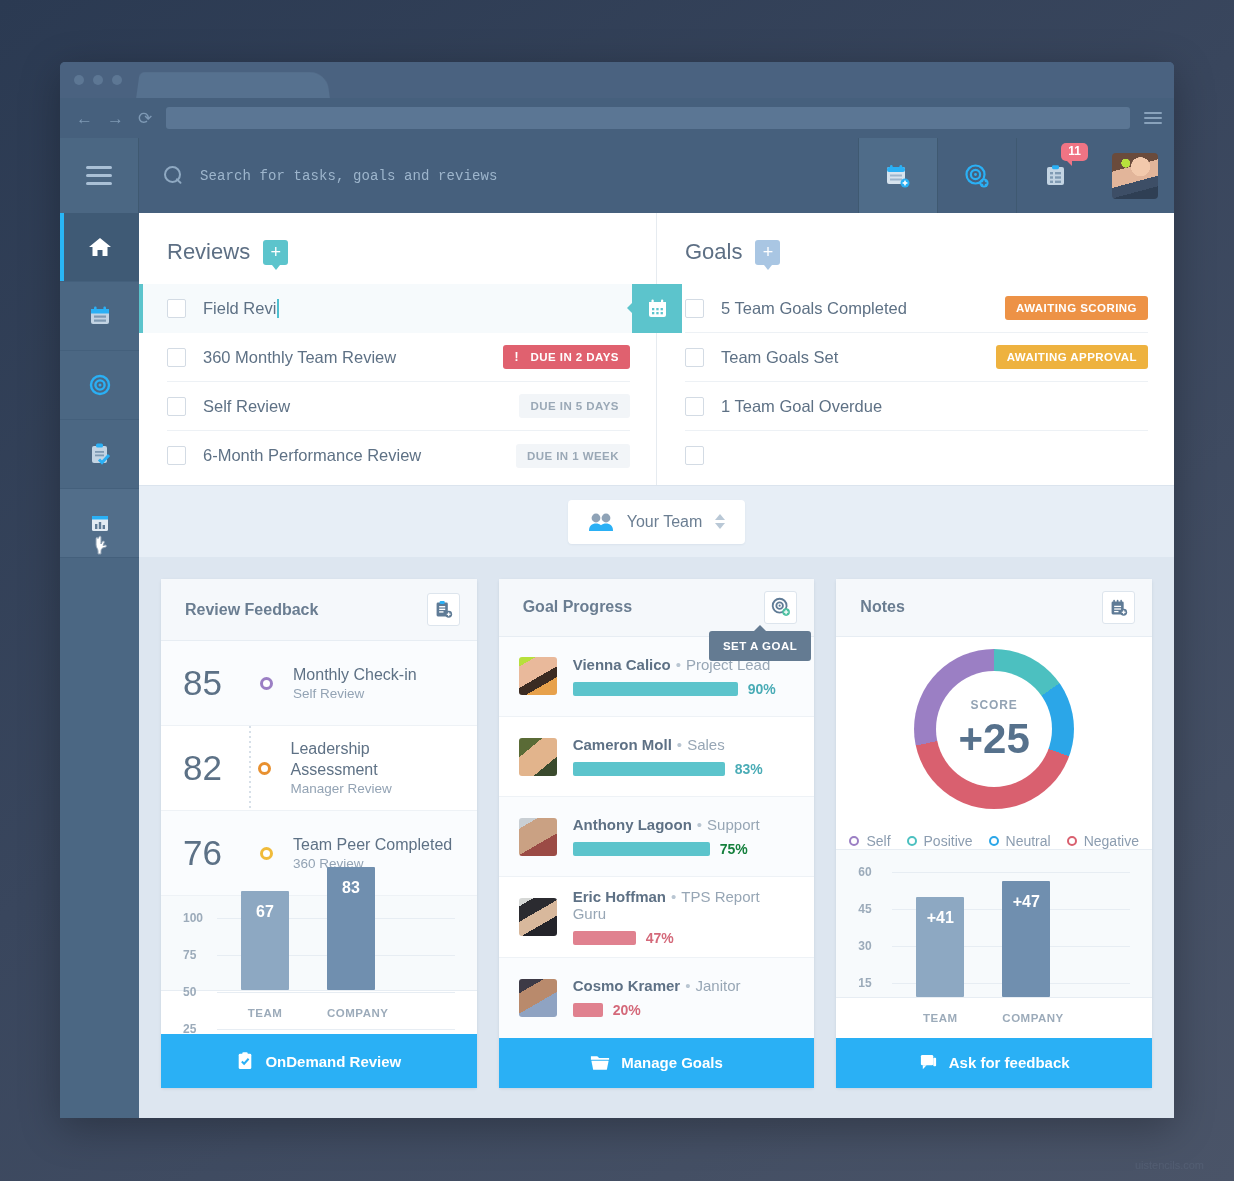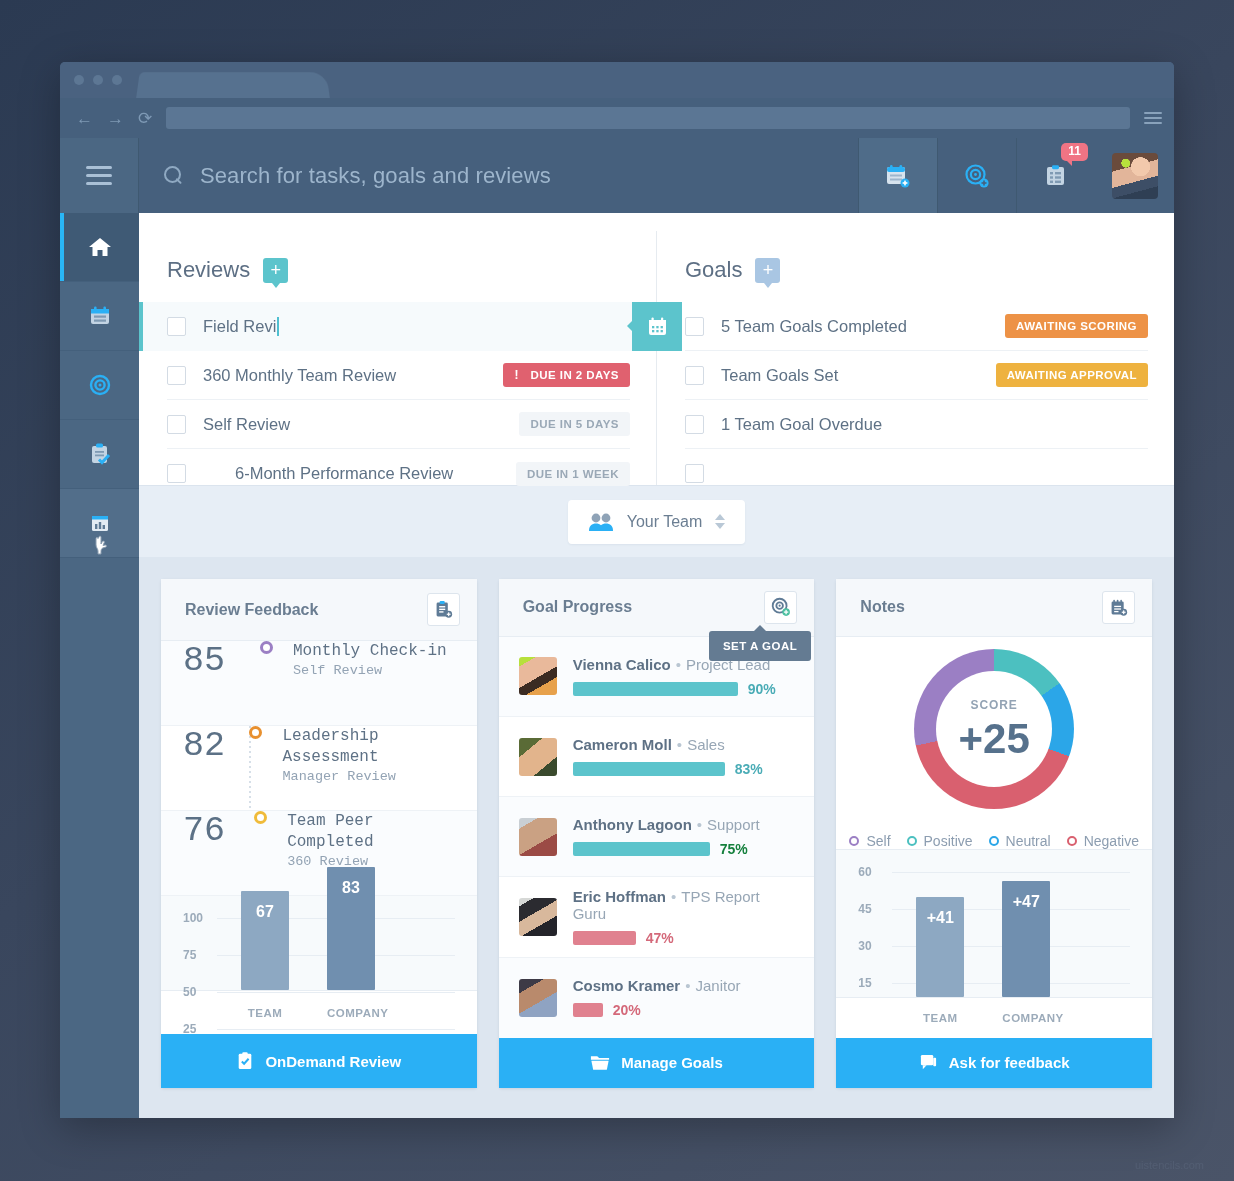--- a/index.html
+++ b/index.html
@@ -72,21 +72,21 @@
   .search-icon::before {
     content:""; position:absolute; width:13px;height:13px;border-radius:50%;
     border:2.4px solid #8fa9c2; left:0; top:0;
   }
   .search-icon::after {
     content:""; position:absolute; width:7px;height:2.4px;background:#8fa9c2;
     border-radius:2px; left:11px; top:14px; transform: rotate(42deg);
   }
   .search-input {
     background: transparent; border: 0; outline: none;
-    color: #9db5cc; font-size: 22px; font-family: Liberation Sans, sans-serif;
+    color: #9db5cc; font-size: 14px; font-family: Liberation Mono, monospace;
     width: 90%; letter-spacing: .1px;
   }
   .search-input::placeholder { color: #9db5cc; }
 
   .topicon {
     width: 79px; display: flex; align-items: center; justify-content: center;
     border-left: 1px solid #3f5971; position: relative; cursor: pointer;
   }
   .topicon.active { background: #4f6c89; }
   .badge {
@@ -118,21 +118,21 @@
   .side-item.active { background: #3f5a75; }
   .side-item.active::before {
     content:""; position: absolute; left:0; top:0; bottom:0; width: 4px; background:#29b6f6;
   }
   .side-item.highlight { background: #526e8a; }
 
   .content { flex: 1; background: #fff; position: relative; }
 
   
   .panels { display: flex; height: 272px; }
-  .panel { flex: 1; padding: 26px 26px 0 28px; position: relative; margin-top: 18px; }
+  .panel { flex: 1; padding: 26px 26px 0 28px; position: relative; }
   .panel.left { border-right: 1px solid #e6ebf0; }
   .panel-head { display: flex; align-items: center; gap: 13px; margin-bottom: 19px; }
   .panel-title { font-size: 22px; color: #5d6f84; font-weight: normal; }
   .plus-btn {
     width: 25px; height: 25px; border-radius: 3px; position: relative;
     display:flex; align-items:center;justify-content:center;
     color:#fff; font-size:17px; line-height:0; cursor: pointer;
   }
   .plus-btn::after {
     content:""; position:absolute; left:9px; bottom:-5px;
@@ -140,21 +140,21 @@
     border-top:5px solid currentColor;
   }
   .plus-btn.teal { background:#5cc4cc; } .plus-btn.teal::after{ color:#5cc4cc; }
   .plus-btn.blue { background:#a9c6e3; } .plus-btn.blue::after{ color:#a9c6e3; }
   .plus-glyph { position:relative; z-index:2; font-size: 18px; font-weight: 300; }
 
   .row {
     height: 49px; display: flex; align-items: center;
     border-bottom: 1px solid #edf1f5; position: relative;
   }
-  .row:last-child { border-bottom: 0; gap: 32px; }
+  .row:last-child { border-bottom: 0; }
   .row.editing {
     background: #f6fafc; border-bottom: 0;
     margin-left: -28px; padding-left: 28px; margin-right: -26px;
   }
   .row.editing::before {
     content:""; position:absolute; left:0; top:0;bottom:0;width:4px;background:#5cc4cc;
   }
   .cb {
     width: 19px; height: 19px; border: 1.6px solid #d3dbe4; border-radius: 2px;
     background: #fff; flex: none; margin-right: 17px; cursor: pointer;
@@ -224,22 +224,22 @@
     letter-spacing:.5px; padding: 9px 14px; border-radius:3px; white-space:nowrap;
   }
   .tooltip::before {
     content:""; position:absolute; left:50%; margin-left:-6px; top:-6px;
     border-left:6px solid transparent;border-right:6px solid transparent;
     border-bottom:6px solid #647b92;
   }
 
   
   .fb-row {
-    height: 85px; display:flex; padding: 0 22px;
-    border-bottom:1px solid #eef2f6; position: relative; font-family: Liberation Mono, monospace;
+    height: 85px; display:flex; align-items:center; padding: 0 22px;
+    border-bottom:1px solid #eef2f6; position: relative;
   }
   .fb-row:nth-child(even){ background:#fafcfe; }
   .fb-score { font-size: 35px; color:#5c7186; width: 72px; font-weight: 300; }
   .dotline { position:absolute; left: 88px; top:0; bottom:0; width:2px;
     background-image: linear-gradient(#d6dfe8 50%, transparent 0);
     background-size: 2px 5px; }
   .fb-marker {
     width:13px;height:13px;border-radius:50%;border:3px solid #999; background:#fff;
     margin-right: 20px; margin-left: 5px; z-index:2; position:relative; flex:none;
   }

